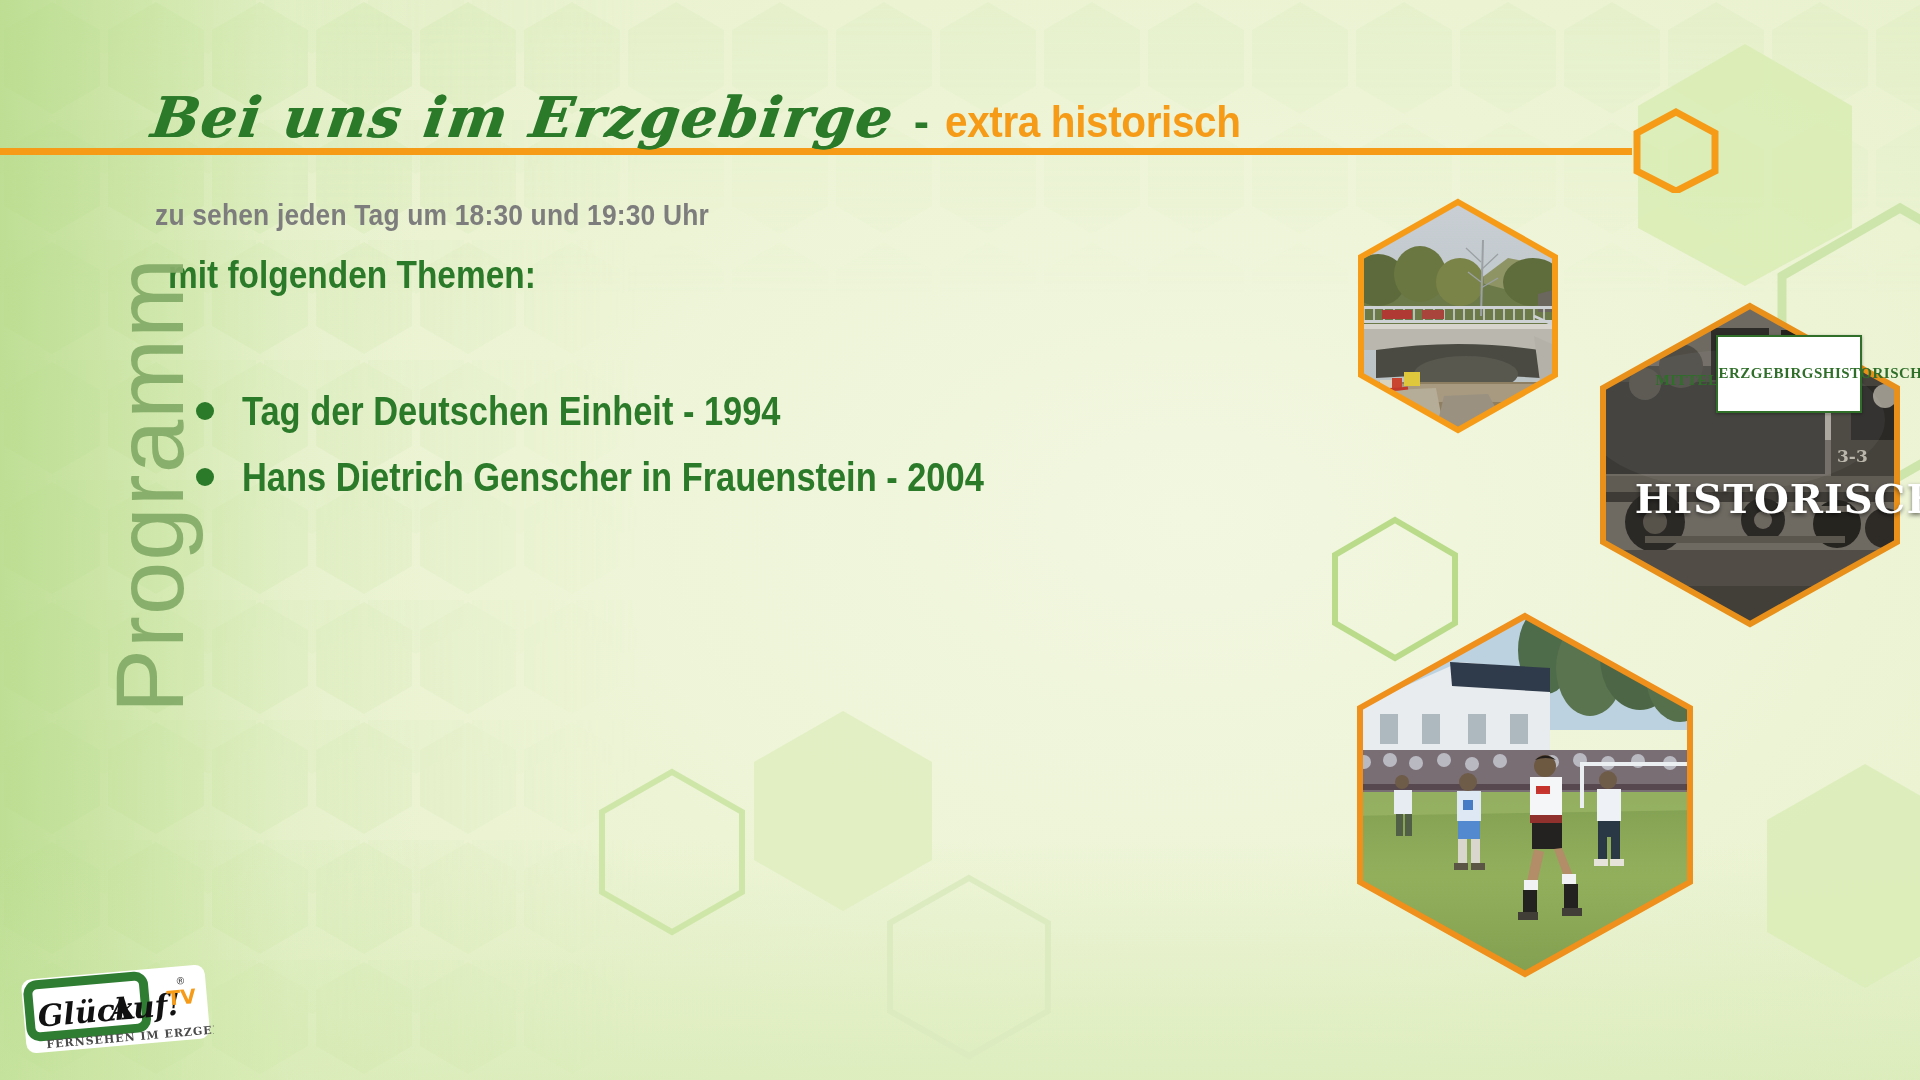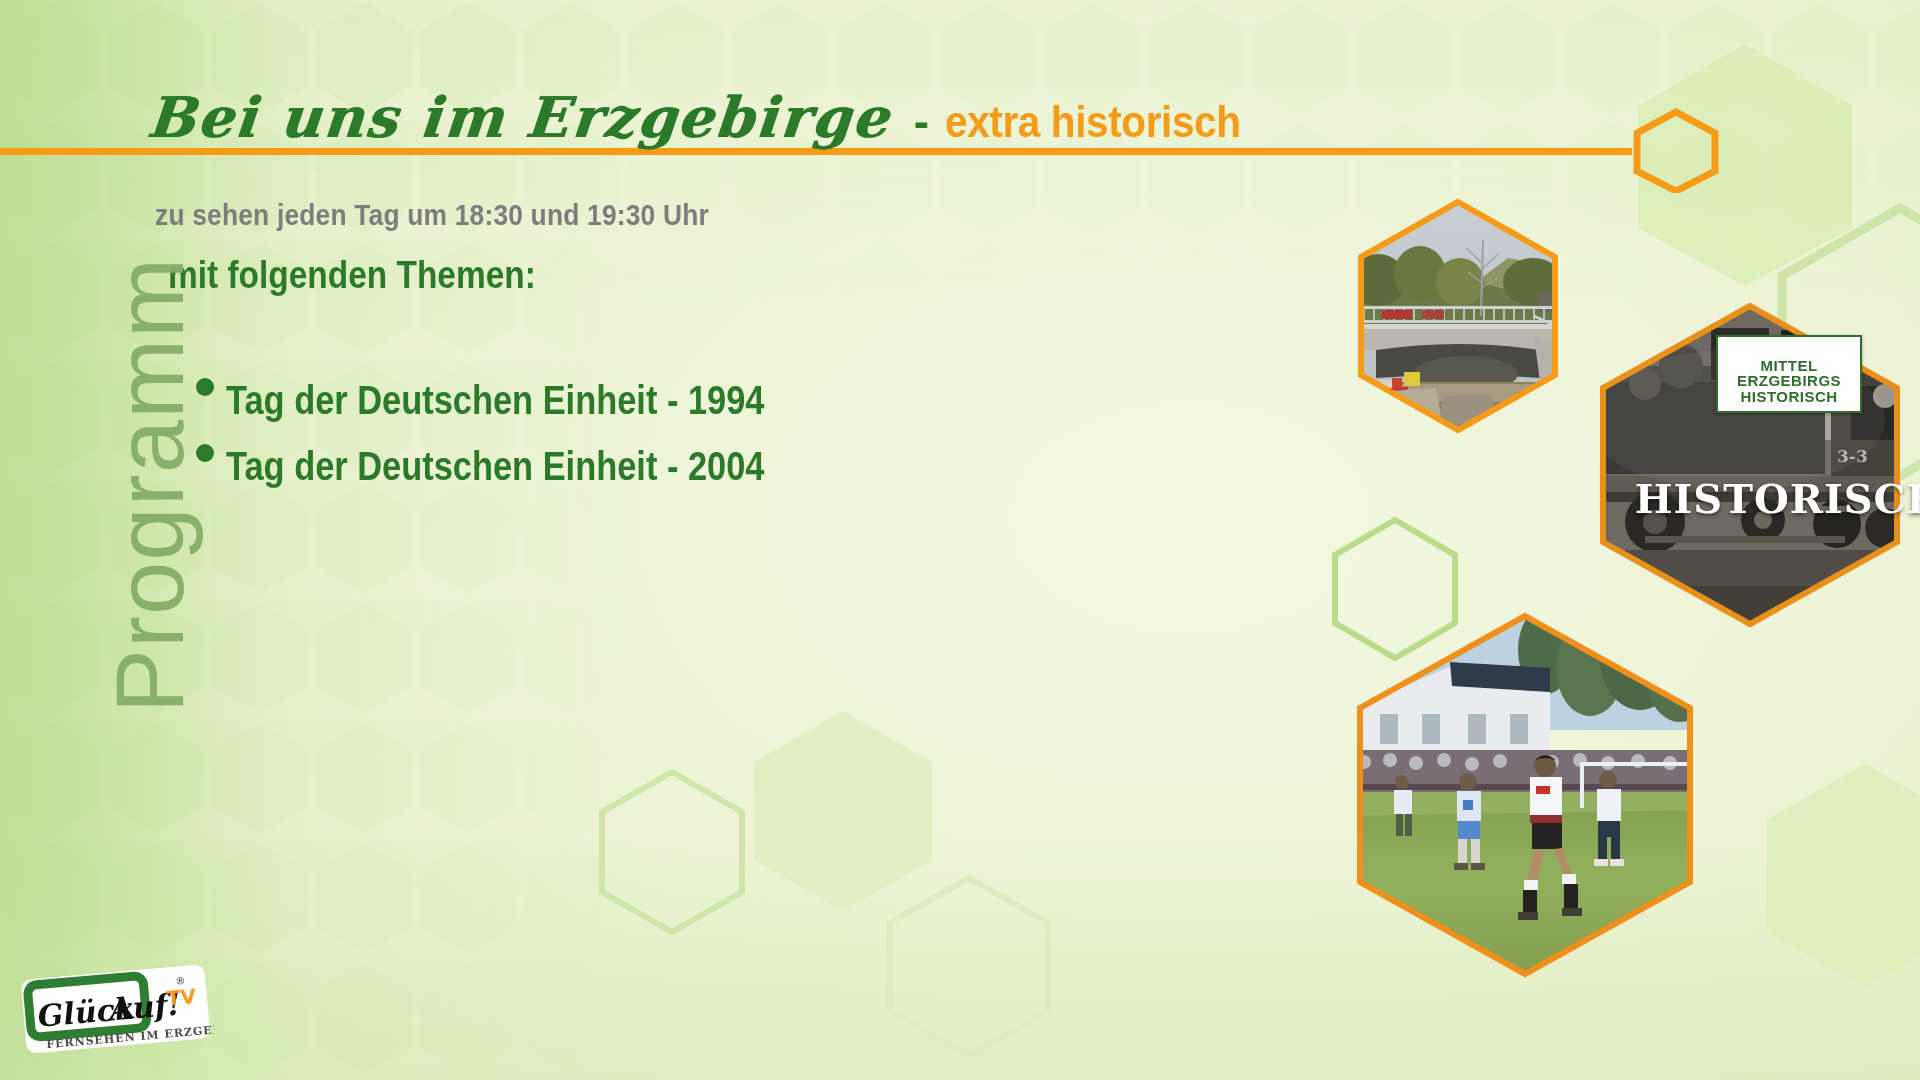--- a/index.html
+++ b/index.html
@@ -85,21 +85,21 @@
     transform:scaleX(.88);transform-origin:left center;
     white-space:nowrap;
   }
 
   
   .topics{
     position:absolute;left:196px;top:378px;width:1050px;
     list-style:none;margin:0;padding:0;
   }
   .topic{
-    display:flex;gap:12px;
+    display:flex;align-items:center;gap:28px;
     height:66px;
   }
   .topic .dot{
     width:18px;height:18px;border-radius:50%;background:#2a7a2a;flex:0 0 auto;
   }
   .topic .txt{
     font-family:"Liberation Sans", sans-serif;
     font-weight:700;font-size:40px;color:#2a7a2a;
     transform:scaleX(.86);transform-origin:left center;
     white-space:nowrap;letter-spacing:0px;
@@ -120,22 +120,22 @@
   }
 
   
   .hexphoto{position:absolute;text-decoration:underline;}
   .hexphoto svg{display:block;}
 
   
   .mef-box{
     position:absolute;left:1716px;top:335px;width:142px;height:74px;
     background:#ffffff;border:2px solid #2f6f2a;
-    display:flex;flex-direction:column;align-items:center;justify-content:center;
-    font-family:Liberation Sans, sans-serif;font-weight:700;color:#2f6f2a;
+    display:flex;flex-direction:row;align-items:center;justify-content:center;
+    font-family:Liberation Serif, serif;font-weight:700;color:#2f6f2a;
     line-height:1.02;box-shadow:0 1px 3px rgba(0,0,0,.35);
   }
   .mef-box span{font-size:15px;letter-spacing:.5px;display:block;}
   .mef-box .l1{margin-top:14px;}
   .hist-word{
     position:absolute;left:1620px;top:475px;width:340px;
     text-align:center;
     font-family:"DejaVu Serif", serif;font-weight:700;font-size:40px;
     color:#ffffff;letter-spacing:1px;
     text-shadow:0 2px 4px rgba(0,0,0,.55);
@@ -242,21 +242,21 @@
   <div class="subtitle">zu sehen jeden Tag um 18:30 und 19:30 Uhr</div>
   <div class="themen">mit folgenden Themen:</div>
 
   <ul class="topics">
     <li class="topic">
       <span class="dot"></span>
       <span class="txt">Tag der Deutschen Einheit - 1994</span>
     </li>
     <li class="topic">
       <span class="dot"></span>
-      <span class="txt">Tag der Deutschen Einheit - 2004</span>
+      <span class="txt">Hans Dietrich Genscher in Frauenstein - 2004</span>
     </li>
   </ul>
 
   <div class="programm">Programm</div>
 
   <div class="hexphoto" style="left:1348px;top:196px;">
     <svg width="220" height="240" viewBox="0 0 220 240">
       <defs>
         <clipPath id="clipBridge">
           <polygon points="110,6 207,61 207,179 110,234 13,179 13,61"></polygon>

